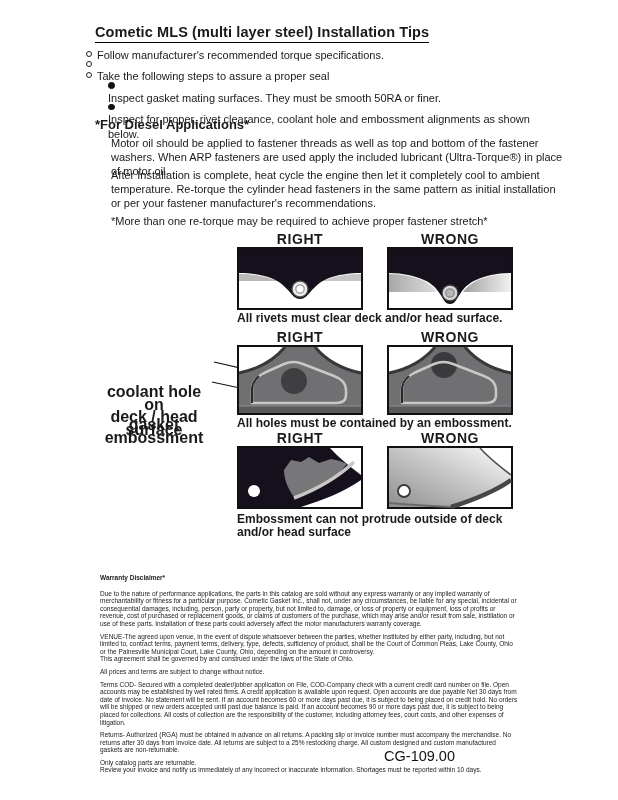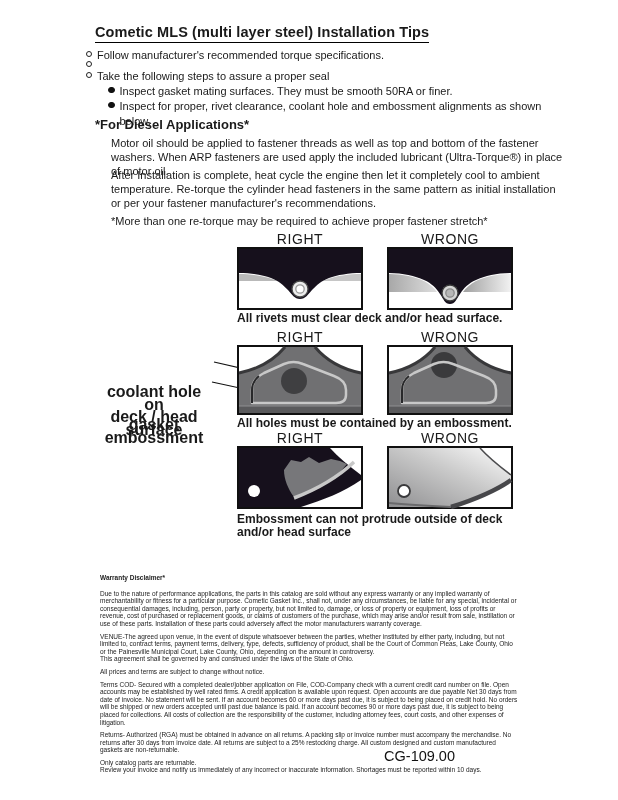--- a/index.html
+++ b/index.html
@@ -12,25 +12,25 @@
   .title{
     left:95px;top:24px;font-size:14.5px;font-weight:bold;
     border-bottom:1.6px solid #000;padding-bottom:2px;letter-spacing:.1px;
   }
   .bullets{left:86px;top:48px;width:470px;font-size:11px;line-height:15px;}
   .b-row{display:flex;align-items:baseline;}
   .b-row .mk{
     width:4px;height:4px;border:1px solid #222;border-radius:50%;
     margin-right:5px;flex:0 0 auto;position:relative;top:-2px;background:#fff;
   }
-  .b-row.sub{margin-left:22px;}
+  .b-row.sub{margin-left:22px;flex-direction:column;}
   .b-row.sub .mk{background:#111;border-color:#111;width:4.5px;height:4.5px;}
   .diesel-h{left:95px;top:117px;font-size:13px;font-weight:bold;}
   .body-p{left:95px;width:456px;font-size:11px;line-height:14.2px;margin-left:16px;}
-  .hdr{width:126px;text-align:center;font-size:14px;font-weight:normal;letter-spacing:.6px;}
+  .hdr{width:126px;text-align:center;font-size:14px;font-weight:bold;letter-spacing:.6px;}
   .panel{width:126px;}
   .cap{font-size:12px;font-weight:bold;line-height:12.8px;}
   .dlabel{font-size:16px;font-weight:bold;line-height:12.5px;text-align:center;width:118px;margin-top:47px;}
   .fine{left:100px;top:574px;width:420px;font-size:6.5px;line-height:7.6px;color:#222;}
   .fine .fp{margin:0 0 5px 0;}
   .fine .fp.tight{margin-bottom:0;}
   .fine .fp-h{font-weight:bold;margin:0 0 8px 0;}
   .page-code{left:350px;top:748px;width:105px;text-align:right;font-size:14.5px;color:#111;}
 </style>
 </head>

